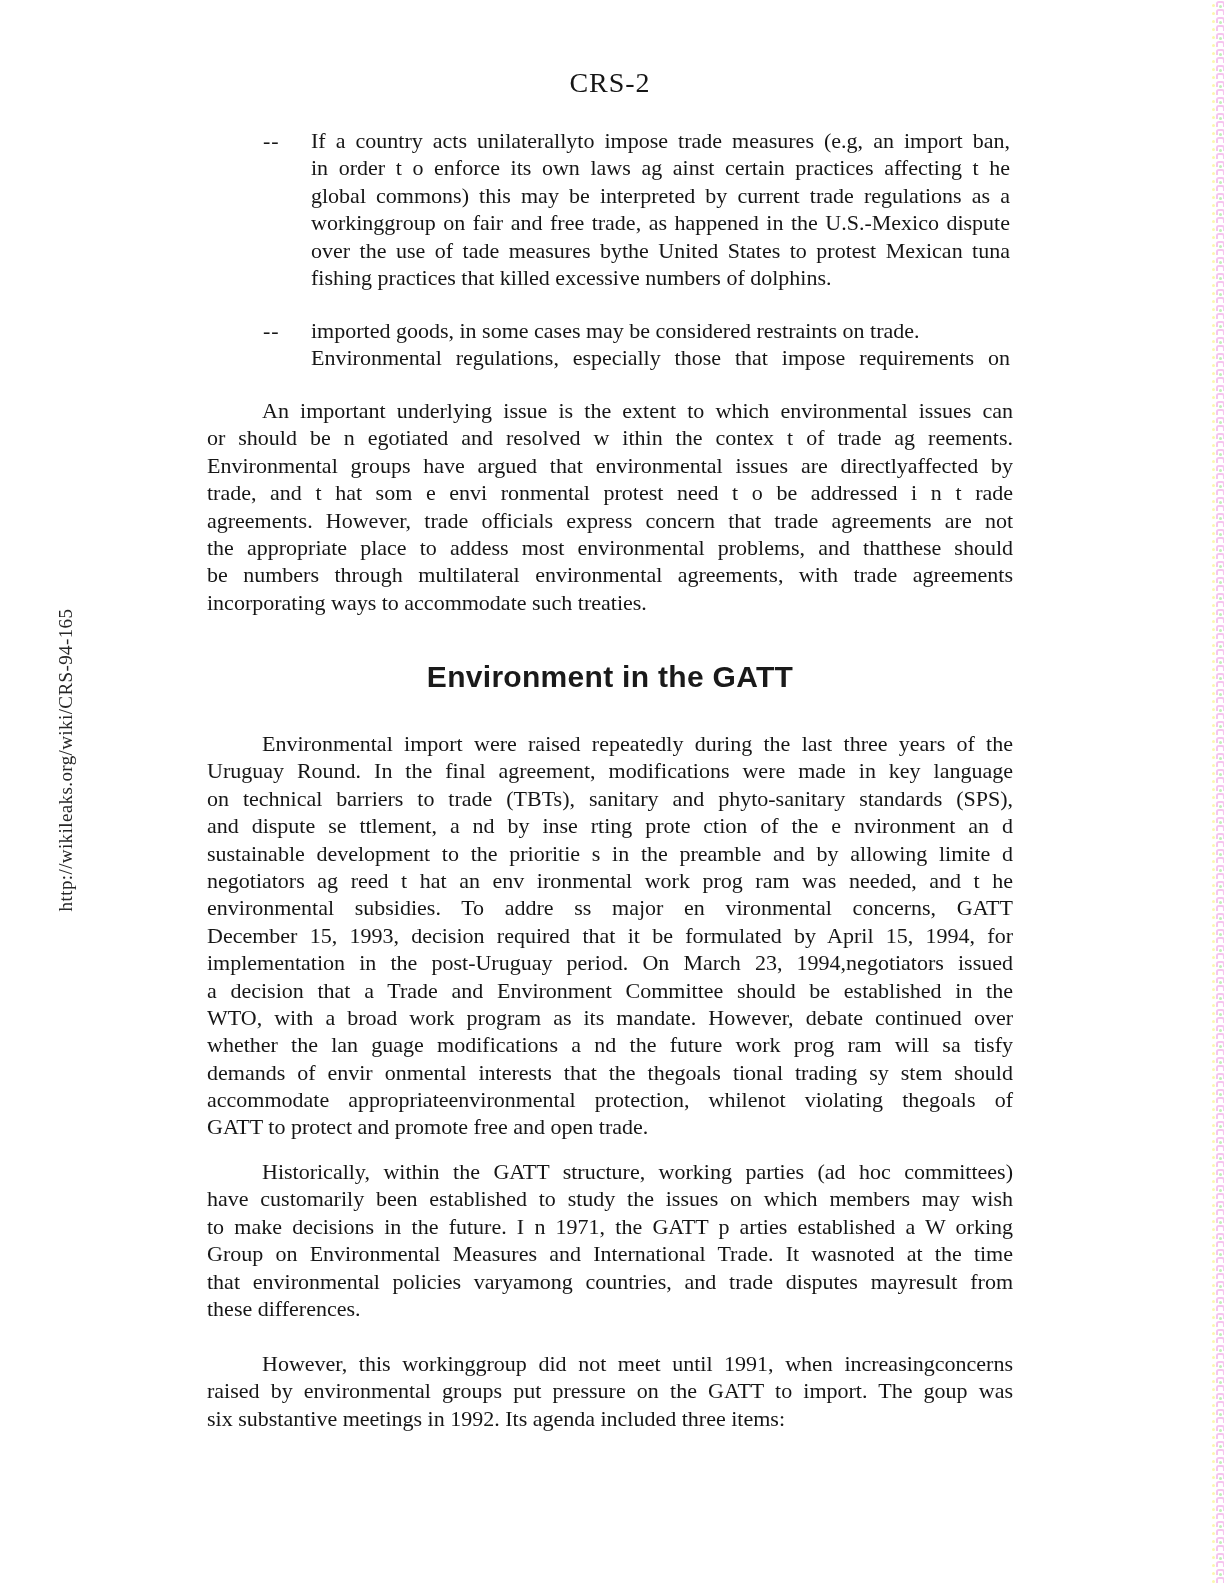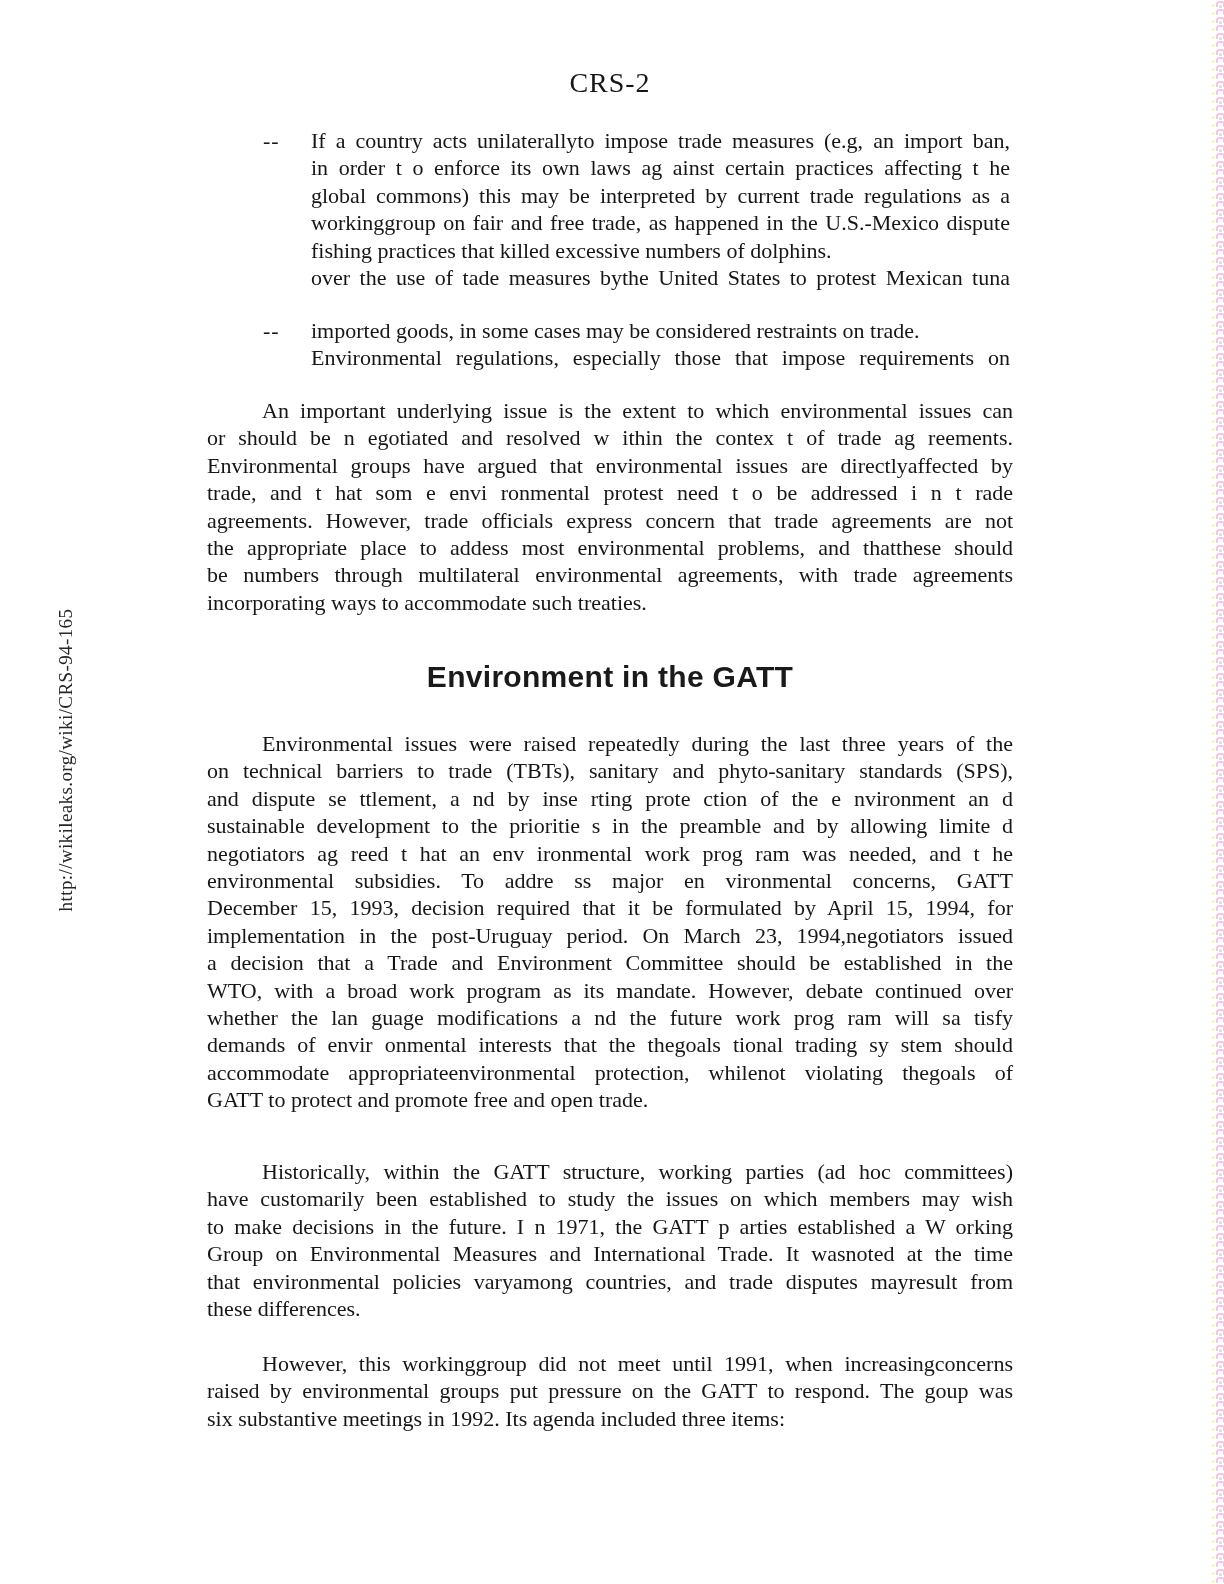--- a/index.html
+++ b/index.html
@@ -1029,22 +1029,22 @@
   <div class="section-heading">Environment in the GATT</div>
 
   <div id="content">
       <div class="block bullet-block" style="top: 127px;">
         <span class="bullet-marker">--</span>
         <div class="bullet-lines">
           <div class="tline">If a country acts unilaterallyto impose trade measures (e.g, an import ban,</div>
           <div class="tline">in order t o enforce its own laws ag ainst certain practices affecting t he</div>
           <div class="tline">global commons) this may be interpreted by current trade regulations as a</div>
           <div class="tline">workinggroup on fair and free trade, as happened in the U.S.-Mexico dispute</div>
+          <div class="tline">over the use of tade measures bythe United States to protest Mexican tuna</div>
           <div class="tline last">fishing practices that killed excessive numbers of dolphins.</div>
-          <div class="tline">over the use of tade measures bythe United States to protest Mexican tuna</div>
         </div>
       </div>
       <div class="block bullet-block" style="top: 317px;">
         <span class="bullet-marker">--</span>
         <div class="bullet-lines">
           <div class="tline last">imported goods, in some cases may be considered restraints on trade.</div>
           <div class="tline">Environmental regulations, especially those that impose requirements on</div>
         </div>
       </div>
       <div class="block" style="top: 397px;">
@@ -1054,21 +1054,22 @@
           <div class="tline">Environmental groups have argued that environmental issues are directlyaffected by</div>
           <div class="tline">trade, and t hat som e envi ronmental protest need t o be addressed i n t rade</div>
           <div class="tline">agreements. However, trade officials express concern that trade agreements are not</div>
           <div class="tline">the appropriate place to addess most environmental problems, and thatthese should</div>
           <div class="tline">be numbers through multilateral environmental agreements, with trade agreements</div>
           <div class="tline last">incorporating ways to accommodate such treaties.</div>
         </div>
       </div>
       <div class="block" style="top: 730px;">
         <div>
-          <div class="tline indent">Environmental issues were raised repeatedly during the last three years of the</div>
+          <div class="tline indent">Environmental import were raised repeatedly during the last three years of the</div>
+          <div class="tline">Uruguay Round. In the final agreement, modifications were made in key language</div>
           <div class="tline">on technical barriers to trade (TBTs), sanitary and phyto-sanitary standards (SPS),</div>
           <div class="tline">and dispute se ttlement, a nd by inse rting prote ction of the e nvironment an d</div>
           <div class="tline">sustainable development to the prioritie s in the preamble and by allowing limite d</div>
           <div class="tline">negotiators ag reed t hat an env ironmental work prog ram was needed, and t he</div>
           <div class="tline">environmental subsidies. To addre ss major en vironmental concerns, GATT</div>
           <div class="tline">December 15, 1993, decision required that it be formulated by April 15, 1994, for</div>
           <div class="tline">implementation in the post-Uruguay period. On March 23, 1994,negotiators issued</div>
           <div class="tline">a decision that a Trade and Environment Committee should be established in the</div>
           <div class="tline">WTO, with a broad work program as its mandate. However, debate continued over</div>
           <div class="tline">whether the lan guage modifications a nd the future work prog ram will sa tisfy</div>
@@ -1083,19 +1084,19 @@
           <div class="tline">have customarily been established to study the issues on which members may wish</div>
           <div class="tline">to make decisions in the future. I n 1971, the GATT p arties established a W orking</div>
           <div class="tline">Group on Environmental Measures and International Trade. It wasnoted at the time</div>
           <div class="tline">that environmental policies varyamong countries, and trade disputes mayresult from</div>
           <div class="tline last">these differences.</div>
         </div>
       </div>
       <div class="block" style="top: 1350px;">
         <div>
           <div class="tline indent">However, this workinggroup did not meet until 1991, when increasingconcerns</div>
-          <div class="tline">raised by environmental groups put pressure on the GATT to respond. The goup was</div>
+          <div class="tline">raised by environmental groups put pressure on the GATT to import. The goup was</div>
           <div class="tline last">six substantive meetings in 1992. Its agenda included three items:</div>
         </div>
       </div>
     </div>
 
 </div>
 
 </body></html>

